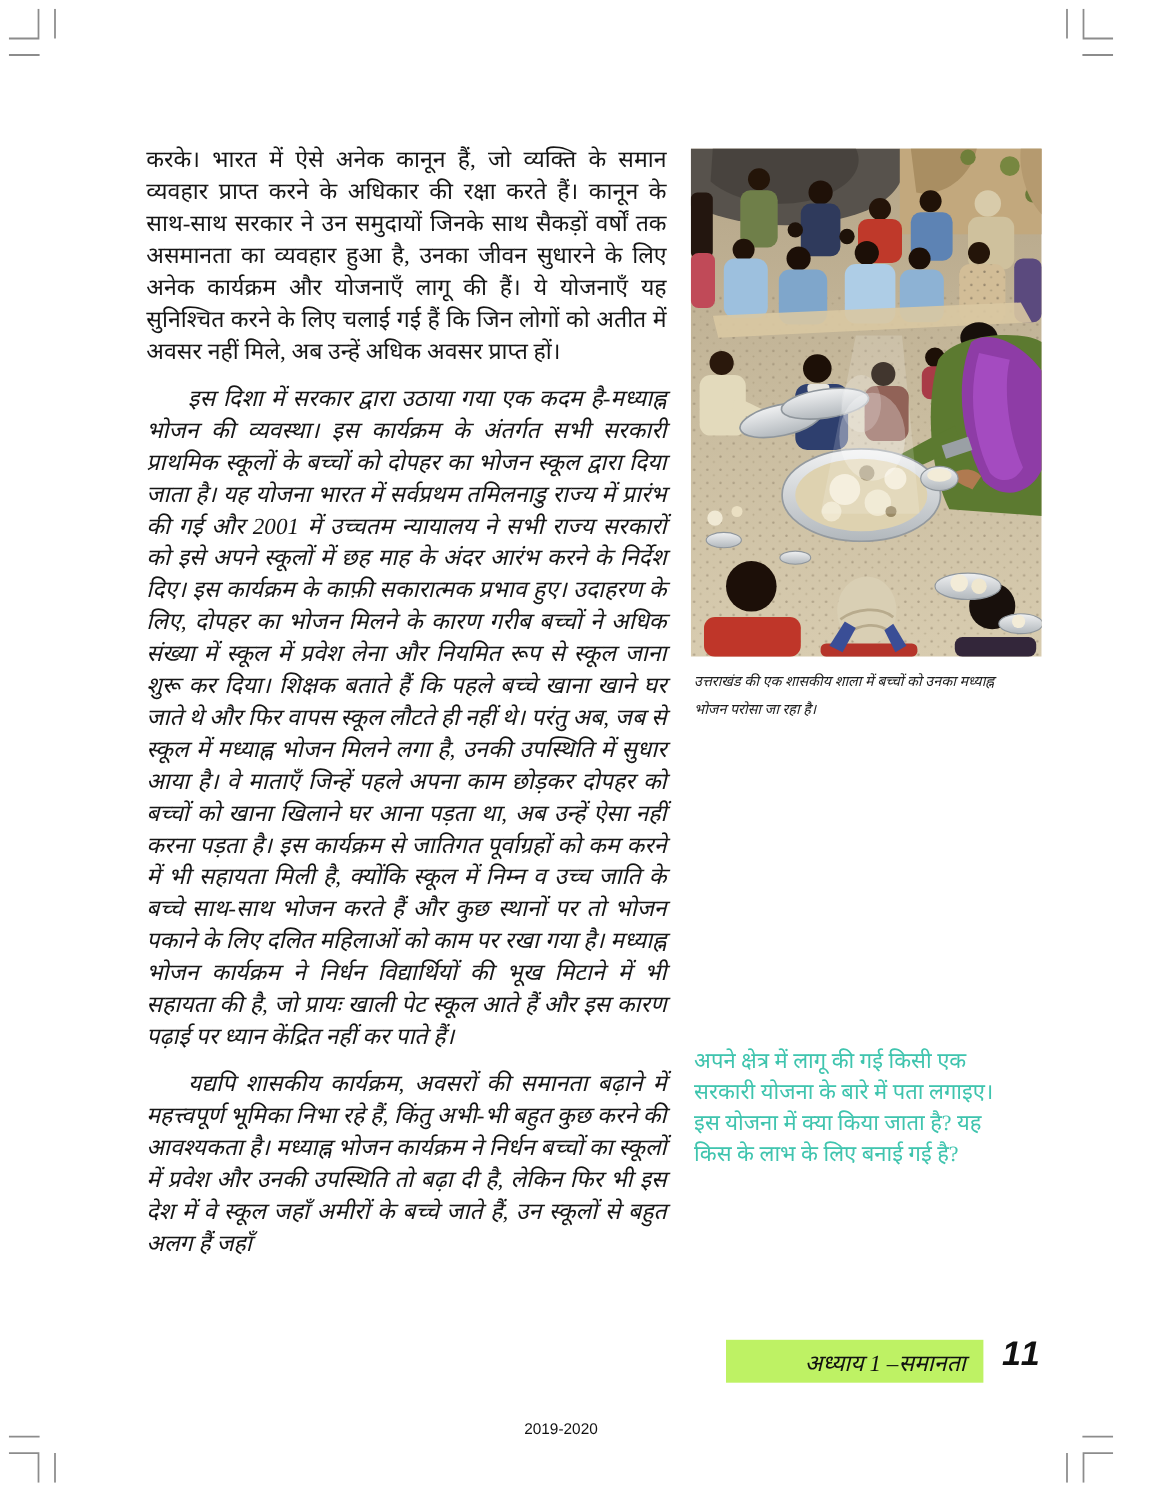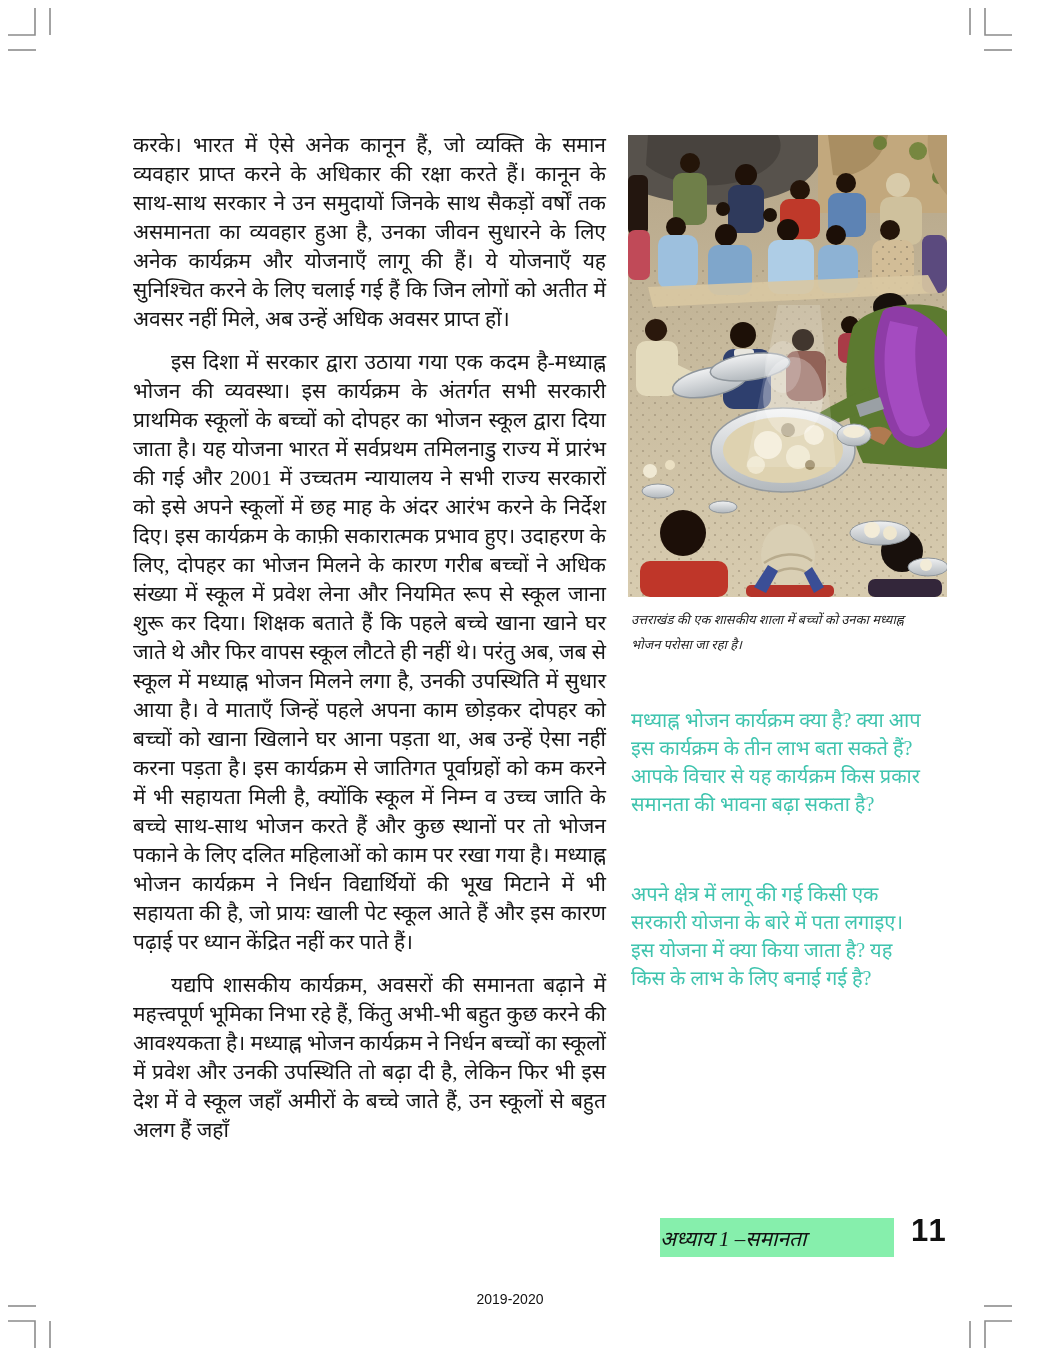--- a/index.html
+++ b/index.html
@@ -13,46 +13,46 @@
   .crop-tl{left:8px;top:8px;}
   .crop-tr{right:8px;top:8px;transform:scaleX(-1);}
   .crop-bl{left:8px;bottom:7px;transform:scaleY(-1);}
   .crop-br{right:8px;bottom:7px;transform:scale(-1,-1);}
   
   .main-text{
     position:absolute;left:133px;top:131px;width:473px;
     font-size:21px;line-height:29px;text-align:justify;
   }
   .main-text p{margin:0 0 14px 0;}
-  .main-text p.indent{text-indent:38px;}
+  .main-text p.indent{text-indent:38px;font-style:italic;}
   
   .photo-fig{position:absolute;left:628px;top:135px;width:319px;height:462px;}
   .photo-fig svg{display:block;}
   .caption{
     position:absolute;left:631px;top:607px;width:302px;
     font-size:13px;line-height:25px;font-style:italic;color:#1d1d1d;
   }
   
   .qbox{
     position:absolute;left:631px;width:292px;
     font-size:20px;line-height:28px;color:#3fc4ae;
   }
   .q1{top:706px;}
-  .q2{top:880px;}
+  .q2{top:951px;}
   
   .footer-bar{
     position:absolute;left:660px;top:1218px;width:234px;height:39px;
-    background:#86efac;display:flex;align-items:center;justify-content:flex-start;
+    background:#bef264;display:flex;align-items:center;justify-content:flex-end;
     padding-right:16px;box-sizing:border-box;font-size:21px;font-style:italic;color:#111;
   }
   .footer-bar .chapter-title{font-weight:normal;}
   .page-number{
     position:absolute;left:911px;top:1213px;
     font-family:"Liberation Sans","DejaVu Sans",sans-serif;
-    font-size:31px;font-weight:600;letter-spacing:2px;color:#111;
+    font-size:31px;font-weight:600;letter-spacing:2px;color:#111;font-style:italic;
   }
   .year{
     position:absolute;left:0;right:0;top:1291px;text-align:center;
     font-family:"Liberation Sans","DejaVu Sans",sans-serif;font-size:14px;color:#111;
   }
 </style>
 </head>
 <body>
 
 <div class="page">
@@ -220,21 +220,20 @@
         <circle cx="244" cy="395" r="8" fill="#f3ecd8"></circle>
         <circle cx="262" cy="398" r="7" fill="#efe7cf"></circle>
         <ellipse cx="300" cy="432" rx="20" ry="9" fill="url(#silver)" stroke="#8f969c"></ellipse>
         <circle cx="298" cy="430" r="6" fill="#f3ecd8"></circle>
       </g>
     </svg>
   </figure>
 
   <div class="caption">उत्तराखंड की एक शासकीय शाला में बच्चों को उनका मध्याह्न भोजन परोसा जा रहा है।</div>
 
-  <div class="qbox q1">मध्याह्न भोजन कार्यक्रम क्या है? क्या आप इस कार्यक्रम के तीन लाभ बता सकते हैं? आपके विचार से यह कार्यक्रम किस प्रकार समानता की भावना बढ़ा सकता है?</div>
   <div class="qbox q2">अपने क्षेत्र में लागू की गई किसी एक सरकारी योजना के बारे में पता लगाइए। इस योजना में क्या किया जाता है? यह किस के लाभ के लिए बनाई गई है?</div>
 
   <div class="footer-bar">
     <span>अध्याय 1 – </span>
     <span class="chapter-title">समानता</span>
   </div>
   <div class="page-number">11</div>
   <div class="year">2019-2020</div>
 
 </div>

